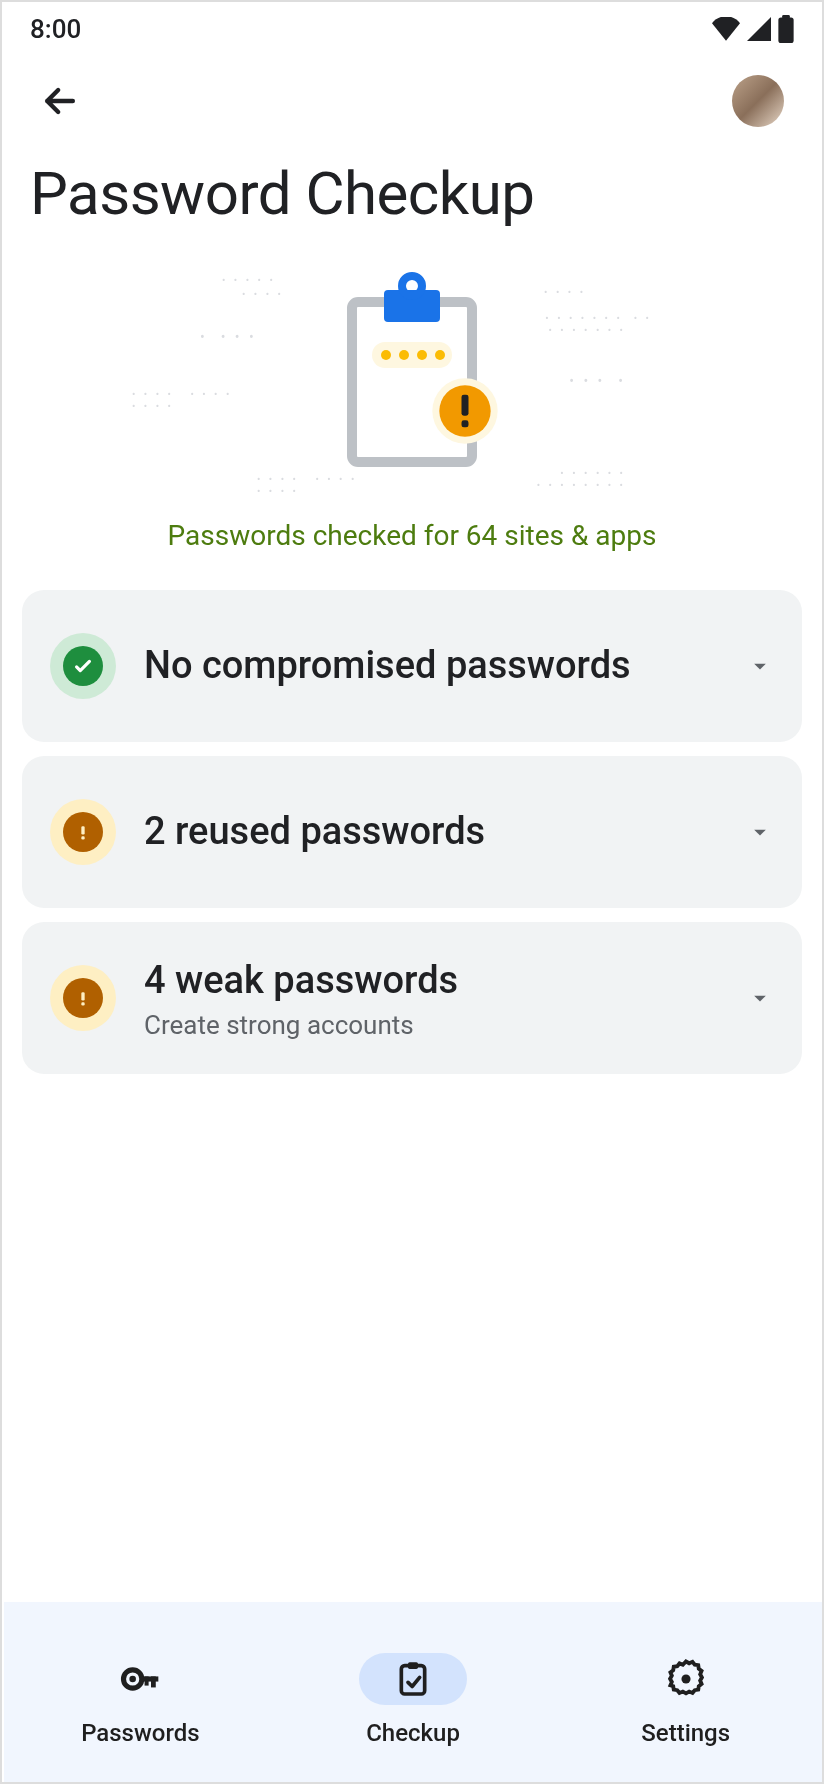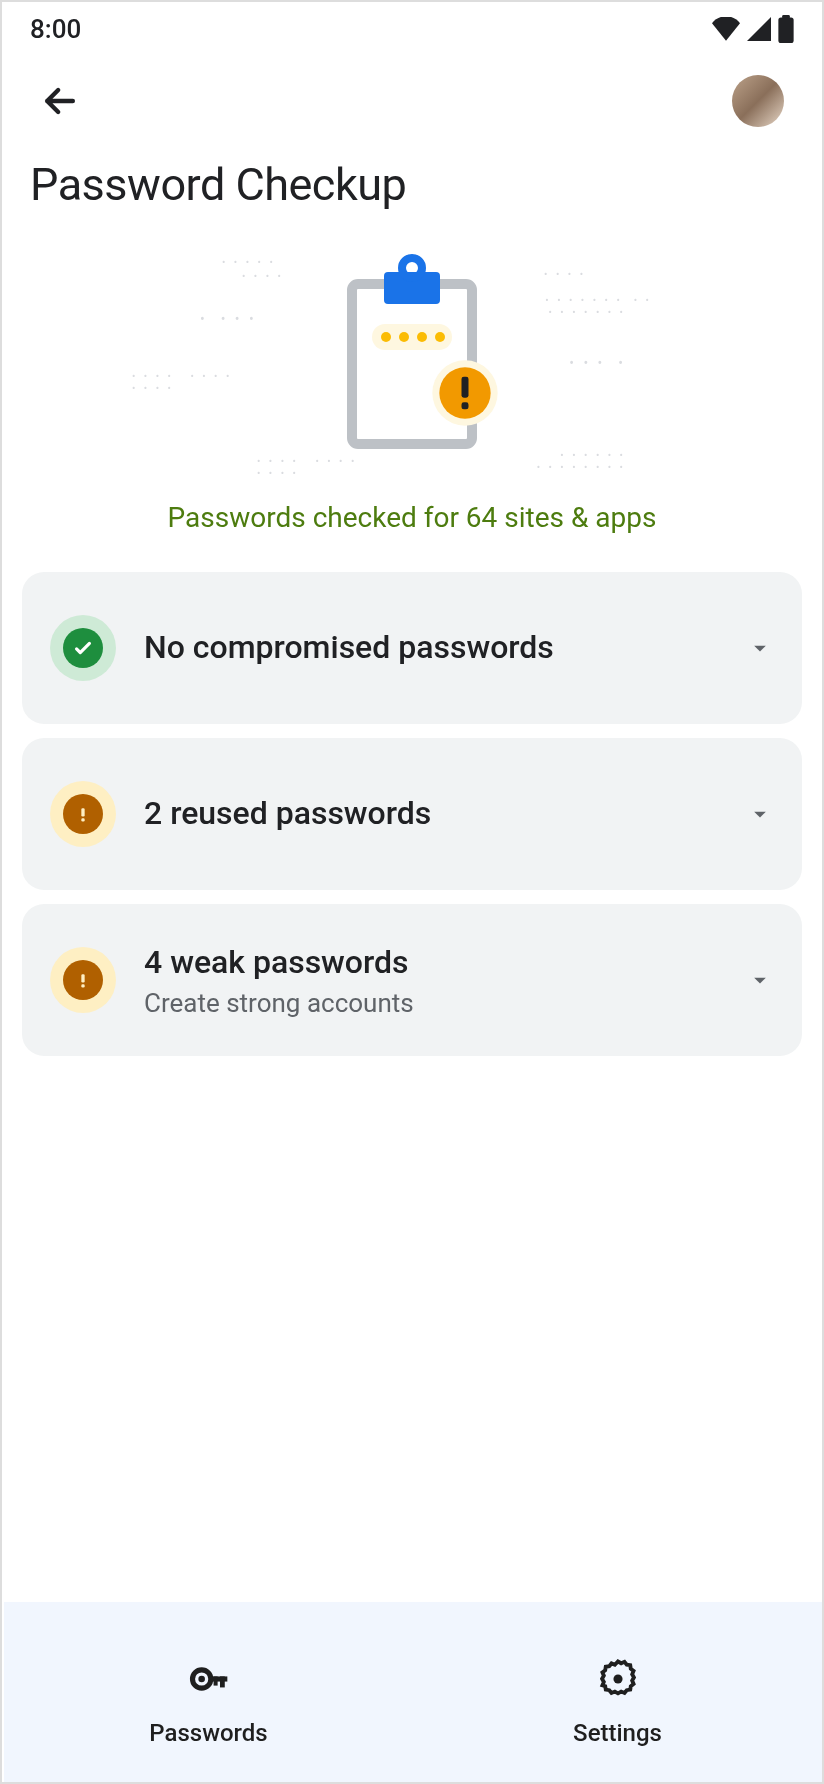--- a/index.html
+++ b/index.html
@@ -32,21 +32,21 @@
   }
   .back-arrow { width: 44px; height: 44px; cursor: pointer; }
   .avatar {
     width: 52px; height: 52px;
     border-radius: 50%;
     background: linear-gradient(135deg, #bca28a 0%, #8a6f5a 50%, #e8d8c8 100%);
     cursor: pointer;
     margin-right: 10px;
   }
   .page-title {
-    font-size: 45px;
+    font-size: 60px;
     font-weight: 400;
     color: #202124;
     padding: 12px 28px 20px;
     letter-spacing: -0.5px;
   }
   .illustration {
     display: flex;
     justify-content: center;
     align-items: center;
     height: 250px;
@@ -79,21 +79,21 @@
     flex-shrink: 0;
     margin-right: 28px;
   }
   .icon-green-outer { background: #ceead6; }
   .icon-green-inner { background: #1e8e3e; width: 40px; height: 40px; border-radius:50%; display:flex; align-items:center; justify-content:center;}
   .icon-yellow-outer { background: #feefc3; }
   .icon-yellow-inner { background: #b06000; width: 40px; height: 40px; border-radius:50%; display:flex; align-items:center; justify-content:center;}
   .icon-blue-outer { background: #d2e3fc; }
   .card-text { flex: 1; }
   .card-title {
-    font-size: 32px;
+    font-size: 38px;
     font-weight: 500;
     color: #202124;
     line-height: 1.3;
   }
   .card-sub {
     font-size: 26px;
     color: #5f6368;
     margin-top: 4px;
   }
   .chevron { width: 28px; flex-shrink:0; }
@@ -255,20 +255,30 @@
           <circle cx="8" cy="12" r="5" fill="none" stroke="#1f1f1f" stroke-width="2.8"></circle>
           <circle cx="8" cy="12" r="1.8" fill="#1f1f1f"></circle>
           <rect x="12" y="10.6" width="10" height="2.8" fill="#1f1f1f"></rect>
           <rect x="18" y="10.6" width="2.6" height="6" fill="#1f1f1f"></rect>
           <rect x="14.5" y="10.6" width="2.2" height="5" fill="#1f1f1f"></rect>
         </svg>
     </div>
     <span class="nav-label">Passwords</span>
   </div>
   <div class="nav-item">
+    <div class="nav-icon-wrap active">
+      <svg width="40" height="40" viewBox="0 0 24 24">
+          <rect x="5" y="4" width="14" height="17" rx="2" fill="none" stroke="#1f1f1f" stroke-width="2.2"></rect>
+          <rect x="9" y="2" width="6" height="4" rx="1" fill="#1f1f1f"></rect>
+          <path fill="none" stroke="#1f1f1f" stroke-width="2.2" stroke-linecap="round" stroke-linejoin="round" d="M9 14l2.5 2.5L16 11"></path>
+        </svg>
+    </div>
+    <span class="nav-label">Checkup</span>
+  </div>
+  <div class="nav-item">
     <div class="nav-icon-wrap">
       <svg width="42" height="42" viewBox="0 0 24 24">
           <path fill="none" stroke="#1f1f1f" stroke-width="2.2" d="M12 2l1.8 1 1.9-.8 1.3 1.6 2 .3.3 2 1.6 1.3-.8 1.9 1 1.8-1 1.8.8 1.9-1.6 1.3-.3 2-2 .3-1.3 1.6-1.9-.8-1.8 1-1.8-1-1.9.8-1.3-1.6-2-.3-.3-2L3.1 15.6l.8-1.9-1-1.8 1-1.8-.8-1.9L4.7 7 5 5l2-.3L8.3 3.1l1.9.8z"></path>
           <circle cx="12" cy="12" r="2.6" fill="#1f1f1f"></circle>
         </svg>
     </div>
     <span class="nav-label">Settings</span>
   </div>
 </div>
 

